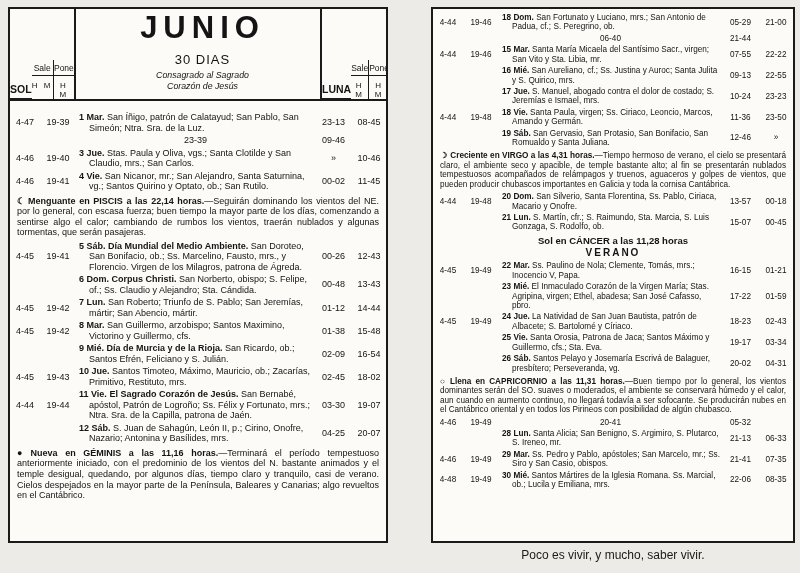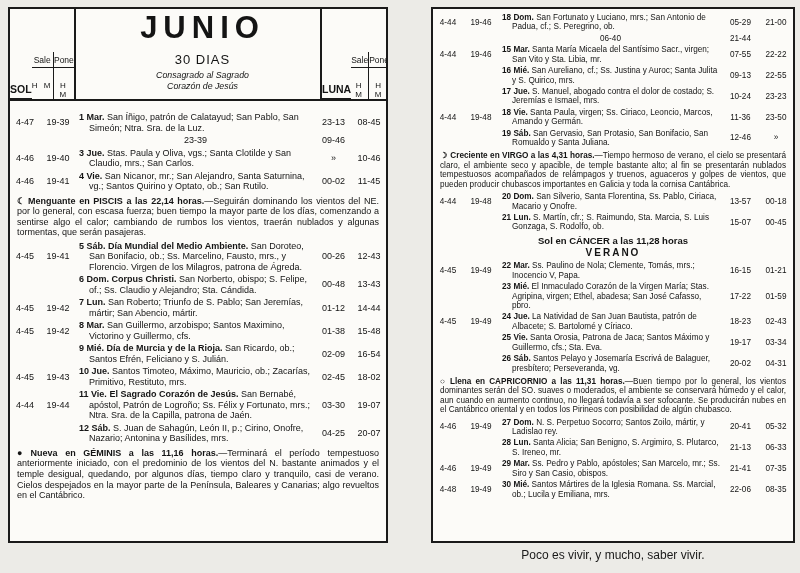--- a/index.html
+++ b/index.html
@@ -26,21 +26,21 @@
   
   .hdr { display: grid; grid-template-columns: 66px 1fr 66px; border-bottom: 2px solid #1a1a1a; height: 90px; }
   .hcol { display: flex; flex-direction: row; box-sizing: border-box; align-items: flex-end; }
   .hcol.hsol  { border-right: 2px solid #1a1a1a; }
   .hcol.hluna { border-left: 2px solid #1a1a1a; }
   .htitle { text-align: center; font-weight: bold; font-size: 10.5px; padding: 4px 0 3px; border-bottom: 1px solid #1a1a1a; }
   .hcols { flex: 1; display: grid; grid-template-columns: 1fr 1fr; }
   .hc { display: flex; flex-direction: column; text-align: center; }
   .hc + .hc { border-left: 1px solid #1a1a1a; }
   .hlbl { font-size: 8.5px; padding: 3px 0 2px; border-bottom: 1px solid #1a1a1a; }
-  .hhm  { font-size: 8px; padding-top: 5px; letter-spacing: 2px; margin-top: 8px; }
+  .hhm  { font-size: 8px; padding-top: 5px; letter-spacing: 2px; }
   .hcenter { text-align: center; padding-top: 3px; padding-left: 9px; }
   .month { font-weight: bold; font-size: 31px; letter-spacing: 6px; line-height: 1.0; }
   .daysl { font-size: 13px; letter-spacing: 1px; margin-top: 9px; }
   .dedic { font-style: italic; font-size: 8.8px; line-height: 1.3; margin-top: 3px; }
 
   
   .pbody { padding-top: 10px; }
   .leftp  .pbody { font-size: 9px;   line-height: 1.17; }
   .rightp .pbody { font-size: 8.2px; line-height: 1.15; padding-top: 3px; }
   .row { display: grid; grid-template-columns: 30px 36px 1fr 37px 34px; align-items: center; padding: 1px 0; }
@@ -294,21 +294,20 @@
             <span class="t"></span>
             <span class="t"></span>
             <div class="entry-text"><span class="numdow">26 Sáb. </span>Santos Pelayo y Josemaría Escrivá de Balaguer, presbítero; Perseveranda, vg.</div>
             <span class="t">20-02</span>
             <span class="t">04-31</span>
           </div>
           <div class="note"><span class="sym">○</span><span class="lead">Llena en CAPRICORNIO a las 11,31 horas.</span>—Buen tiempo por lo general, los vientos dominantes serán del SO. suaves o moderados, el ambiente se conservará húmedo y el calor, aun cuando en aumento continuo, no llegará todavía a ser sofocante. Se producirán nubes en el Cantábrico oriental y en todos los Pirineos con posibilidad de algún chubasco.</div>
           <div class="row">
             <span class="t">4-46</span>
             <span class="t">19-49</span>
-            <div class="entry-text"><span class="numdow">27 Dom. </span>N. S. Perpetuo Socorro; Santos Zoilo, mártir, y Ladislao rey.</div>
             <span class="t">20-41</span>
             <span class="t">05-32</span>
           </div>
           <div class="row">
             <span class="t"></span>
             <span class="t"></span>
             <div class="entry-text"><span class="numdow">28 Lun. </span>Santa Alicia; San Benigno, S. Argimiro, S. Plutarco, S. Ireneo, mr.</div>
             <span class="t">21-13</span>
             <span class="t">06-33</span>
           </div>

